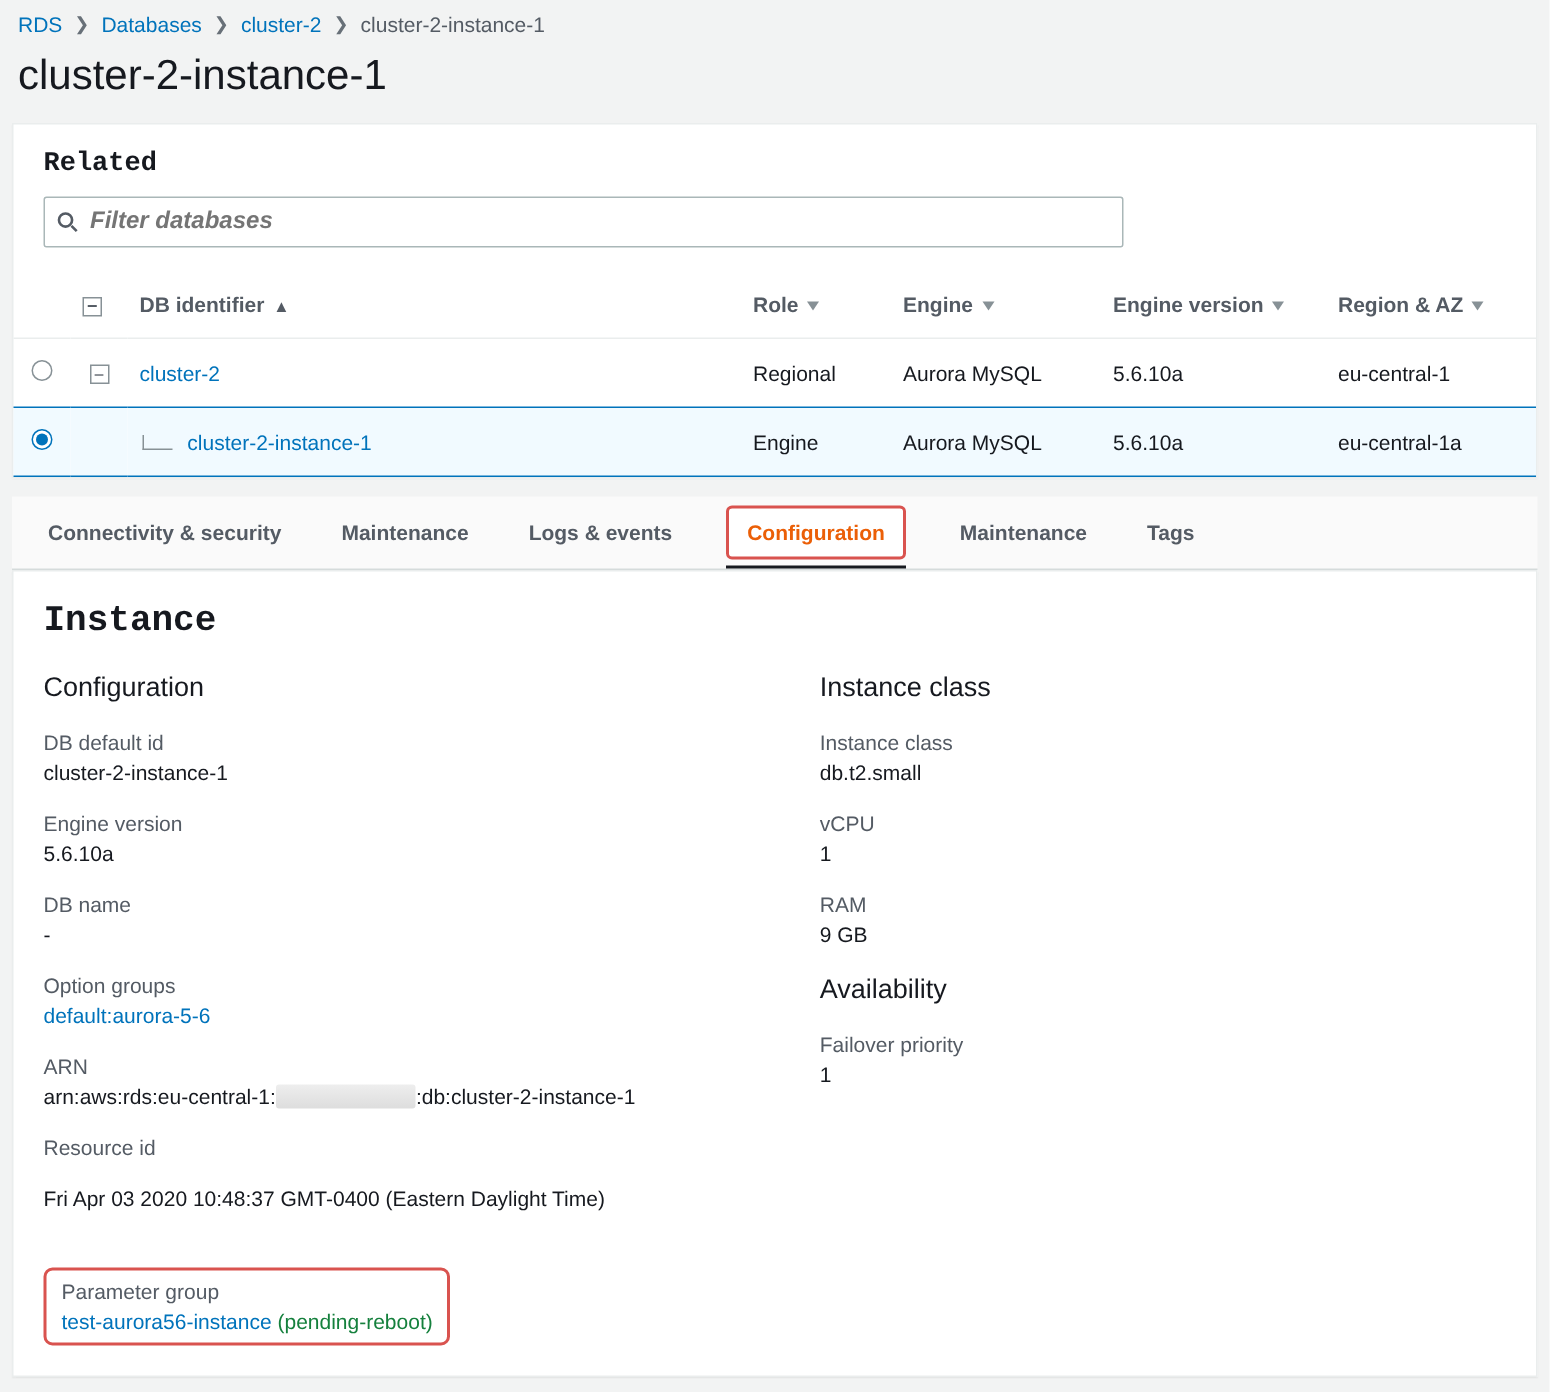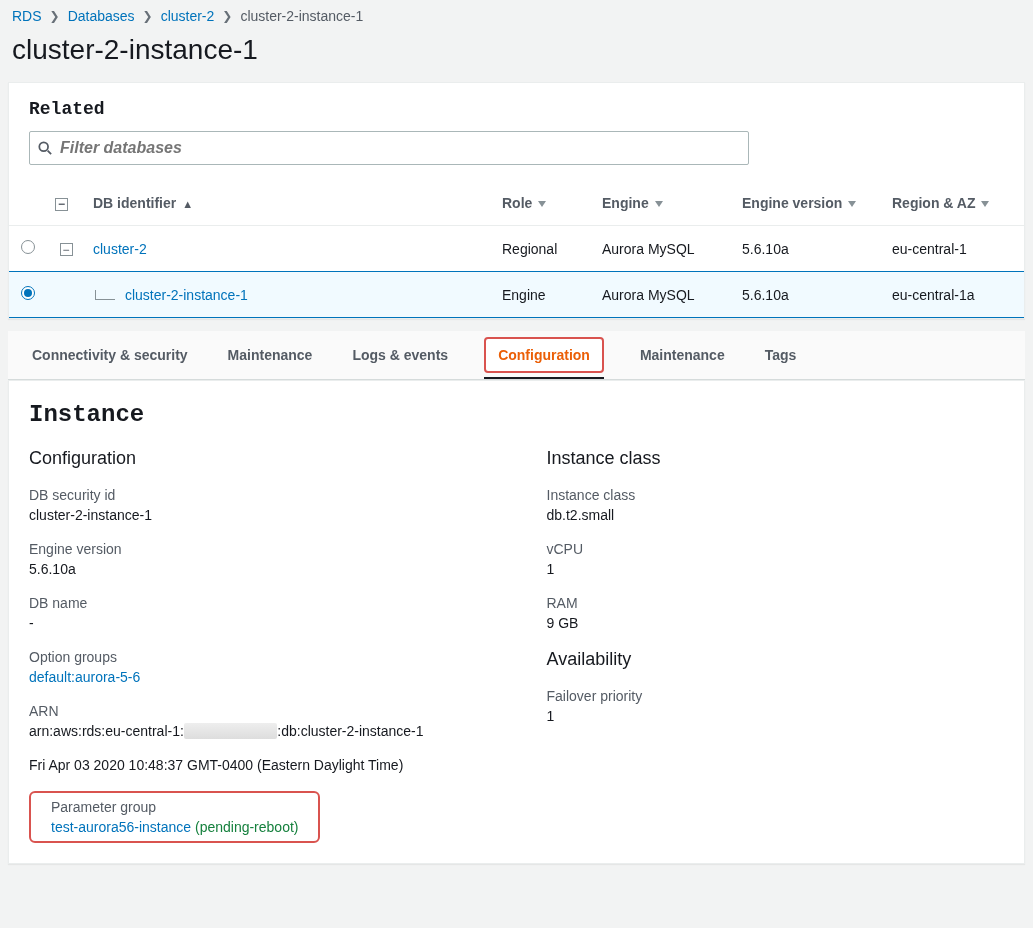--- a/index.html
+++ b/index.html
@@ -133,22 +133,23 @@
   .col h3{font-size:18px;font-weight:400;margin:0 0 18px 0;}
   .field{margin-bottom:18px;}
   .field-label{color:#545b64;margin-bottom:4px;}
   .field-value{color:#16191f;}
   .redact{
     display:inline-block;background:linear-gradient(180deg,#eee,#ddd);
     color:transparent;border-radius:2px;
   }
   .pending{color:#15803d;}
   .highlight-box{
-    border:2px solid #d9534f;border-radius:6px;padding:6px 20px;
+    border:2px solid #d9534f;border-radius:6px;padding:6px 10px;
     display:inline-block;
+    margin-top:20px;
   }
 </style>
 </head>
 <body>
 
 <div class="page">
 
   <nav class="breadcrumb">
     <a href="#">RDS</a>
     <span class="chev">❯</span>
@@ -233,21 +234,21 @@
   </div>
 
   <div class="panel instance-panel">
     <h2>Instance</h2>
     <div class="cols">
 
       <div class="col">
         <h3>Configuration</h3>
 
         <div class="field">
-          <div class="field-label">DB security id</div>
+          <div class="field-label">DB default id</div>
           <div class="field-value">cluster-2-instance-1</div>
         </div>
         <div class="field">
           <div class="field-label">Engine version</div>
           <div class="field-value">5.6.10a</div>
         </div>
         <div class="field">
           <div class="field-label">DB name</div>
           <div class="field-value">-</div>
         </div>
@@ -255,20 +256,21 @@
           <div class="field-label">Option groups</div>
           <div class="field-value"><a href="#">default:aurora-5-6</a></div>
         </div>
         <div class="field">
           <div class="field-label">ARN</div>
           <div class="field-value">
             <span>arn:aws:rds:eu-central-1:</span><span class="redact">000000000000</span><span>:db:cluster-2-instance-1</span>
           </div>
         </div>
         <div class="field">
+          <div class="field-label">Resource id</div>
         </div>
         <div class="field">
           <div class="field-value">Fri Apr 03 2020 10:48:37 GMT-0400 (Eastern Daylight Time)</div>
         </div>
 
         <div class="highlight-box">
           <div class="field" style="margin-bottom:0">
             <div class="field-label">Parameter group</div>
             <div class="field-value">
               <a href="#">test-aurora56-instance</a>

